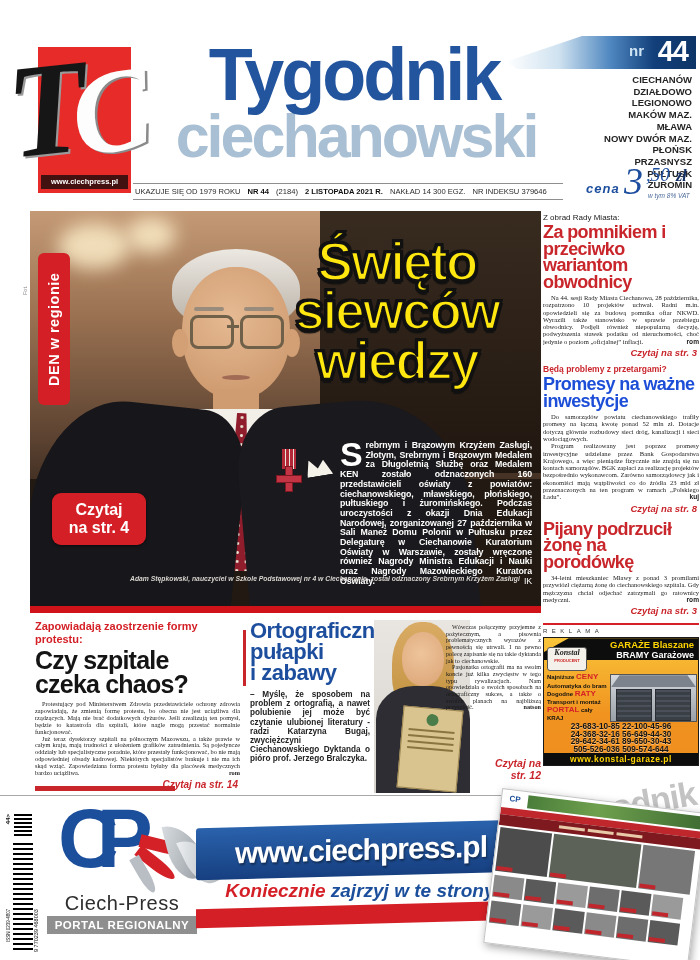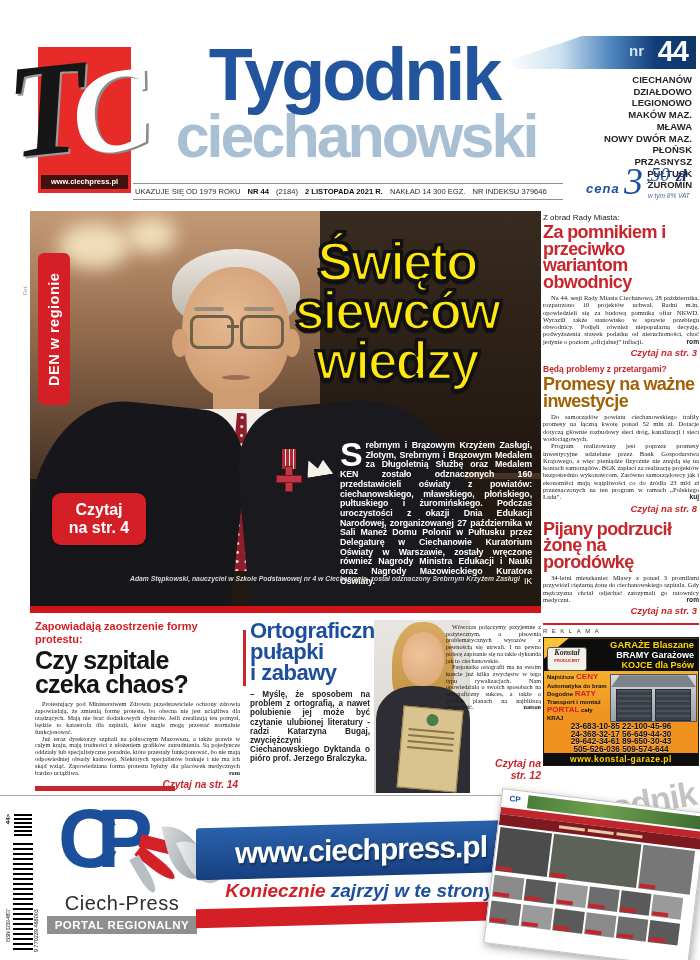--- a/index.html
+++ b/index.html
@@ -88,32 +88,32 @@
   #photobar{left:30px;top:606px;width:511px;height:7px;background:#cf1318;}
   #fotcredit{left:20px;top:215px;width:10px;height:80px;writing-mode:vertical-rl;transform:rotate(180deg);
     font:5.5px/10px "Liberation Sans",sans-serif;color:#8a8a8a;}
 
   
   #rcol{left:543px;top:213px;width:156px;height:582px;overflow:hidden;}
   .kick{font:8px/9px "Liberation Sans",sans-serif;color:#222;margin-bottom:2px;}
   .kick.red{color:#c9262c;font-weight:bold;font-size:8.5px;}
   .rhl{font:bold 18px/16.5px "Liberation Sans",sans-serif;letter-spacing:-.6px;margin:2px 0 4px 0;}
   .rhl.red{color:#c9262c;}
-  .rhl.blk{color:#a16207;}
+  .rhl.blk{color:#1d4ed8;}
   .rbody{font:6.6px/7.3px "Liberation Serif",serif;color:#1a1a1a;text-align:justify;}
   .rbody p{margin:0;text-indent:8px;}
   .rbody .by{float:right;font-weight:bold;font-family:"Liberation Sans",sans-serif;font-size:6.6px;}
   .rmore{text-align:right;font:bold italic 9.5px/11px "Liberation Sans",sans-serif;color:#c9262c;margin:2px 2px 7px 0;}
   .adrule{height:2px;background:#d41f26;margin:3px 0 2px 0;}
   #reklama{font:6px/8px "Liberation Sans",sans-serif;letter-spacing:4.5px;color:#333;margin-bottom:2px;}
 
   
   #ad{width:154px;height:127px;border:1px solid #1a1a1a;background:linear-gradient(180deg,#f9c53a,#f0931f 60%,#ef8e1f);
     position:relative;overflow:hidden;}
-  #ad .hdr{position:relative;height:33px;background:#0d0d0d;clip-path:polygon(0 62%,16% 0,100% 0,100% 100%,0 100%);}
+  #ad .hdr{position:relative;height:22px;background:#0d0d0d;clip-path:polygon(0 62%,16% 0,100% 0,100% 100%,0 100%);}
   #ad .hdr .l1{position:absolute;right:4px;top:2px;font:bold 9.5px/10px "Liberation Sans",sans-serif;color:#ffd400;}
   #ad .hdr .l2{position:absolute;right:4px;top:12px;font:bold 9px/10px "Liberation Sans",sans-serif;color:#fff;}
   #ad .hdr .l3{position:absolute;right:4px;top:22px;font:bold 9px/10px "Liberation Sans",sans-serif;color:#ffd400;}
   #konstal{position:absolute;left:3px;top:9px;width:38px;height:22px;background:#f4f1ea;border:1px solid #555;
     border-radius:3px;z-index:2;text-align:center;}
   #konstal .k1{font:bold italic 8px/10px "Liberation Serif",serif;color:#222;}
   #konstal .k2{font:bold 4px/5px "Liberation Sans",sans-serif;color:#c22;}
   #ad .mid{position:absolute;left:0;top:34px;width:154px;height:50px;}
   #ad .feat{position:absolute;left:3px;top:1px;width:62px;font:bold 6px/8.2px "Liberation Sans",sans-serif;color:#111;}
   #ad .feat b{color:#d41f26;font-size:8px;margin-top:12px;}
@@ -355,21 +355,21 @@
           <div><b>PORTAL</b><span> cały KRAJ</span></div>
         </div>
         <div id="gimg" data-interactable="false">
           <div class="roof" data-interactable="false"></div>
           <div class="d1" data-interactable="false"></div>
           <div class="d2" data-interactable="false"></div>
         </div>
       </div>
       <div class="phones" data-interactable="false">
         <div data-interactable="false">23-683-10-85  22-100-45-96</div>
-        <div data-interactable="false">24-368-32-17  56-649-44-30</div>
+        <div data-interactable="false">24-368-32-16  56-649-44-30</div>
         <div data-interactable="false">29-642-34-61  89-650-30-43</div>
         <div data-interactable="false">505-526-036  509-574-644</div>
       </div>
       <div class="url" data-interactable="false">www.konstal-garaze.pl</div>
     </div>
   </div>
 
   <div class="abs" id="bl" data-interactable="false">
     <div class="kick" data-interactable="false">Zapowiadają zaostrzenie formy protestu:</div>
     <div class="hl" data-interactable="false">

